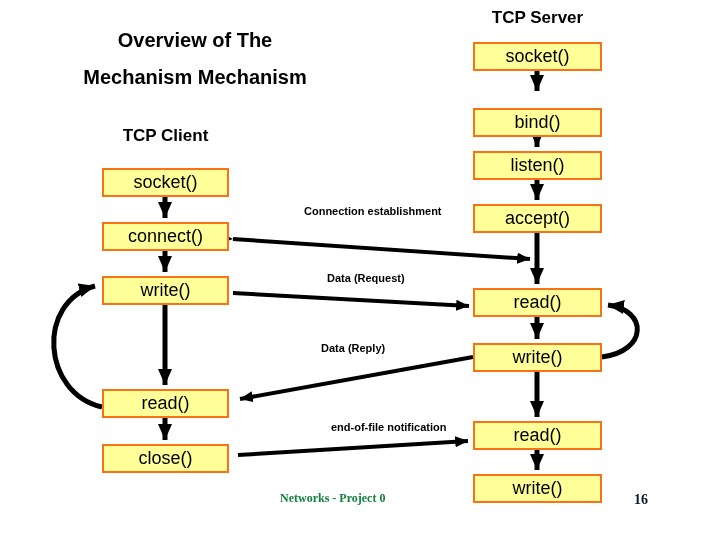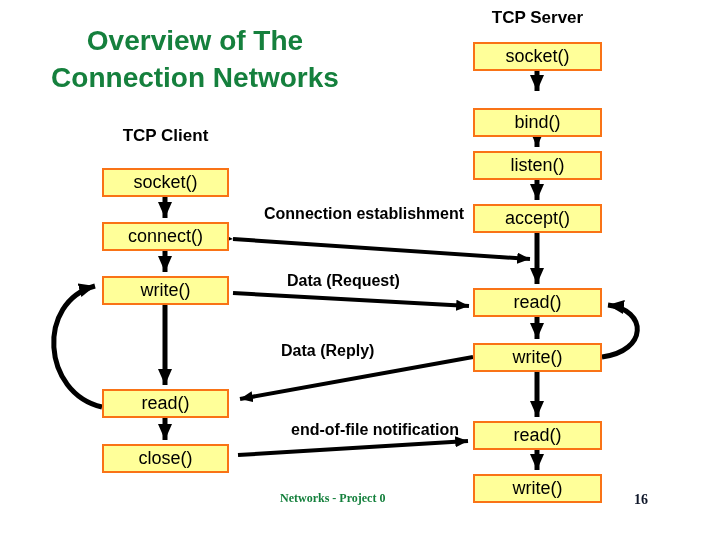--- a/index.html
+++ b/index.html
@@ -10,22 +10,22 @@
     background: #ffffff;
     overflow: hidden;
     font-family: "Liberation Sans", sans-serif;
   }
   .title {
     position: absolute;
     left: 10px;
     top: 22px;
     width: 370px;
     text-align: center;
-    color: #15803d;
-    font-size: 28px;
+    color: #000000;
+    font-size: 20px;
     font-weight: bold;
     line-height: 37px;
   }
   .col-heading {
     position: absolute;
     font-size: 17px;
     font-weight: bold;
     color: #000000;
     text-align: center;
   }
@@ -40,24 +40,25 @@
     align-items: center;
     justify-content: center;
     font-size: 18px;
     color: #000000;
     height: 29px;
   }
   .client-box { left: 102px; width: 127px; }
   .server-box { left: 473px; width: 129px; }
   .flow-label {
     position: absolute;
-    font-size: 16px;
+    font-size: 11px;
     font-weight: bold;
     color: #000000;
     white-space: nowrap;
+    margin-left: 40px;
   }
   .lbl-conn { left: 264px; top: 205px; }
   .lbl-req  { left: 287px; top: 272px; }
   .lbl-rep  { left: 281px; top: 342px; }
   .lbl-eof  { left: 291px; top: 421px; }
   .footer-text {
     position: absolute;
     left: 280px;
     top: 491px;
     font-family: "Liberation Serif", serif;
@@ -85,21 +86,21 @@
   svg.arrows .diag { stroke: #000000; stroke-width: 4; fill: none; }
   svg.arrows .arc  { stroke: #000000; stroke-width: 5; fill: none; }
 </style>
 </head>
 <body>
 
 <div class="slide">
 
   <div class="title">
     <div>Overview of The</div>
-    <div>Connection Networks</div>
+    <div>Mechanism Mechanism</div>
   </div>
 
   <div class="col-heading heading-server">TCP Server</div>
   <div class="col-heading heading-client">TCP Client</div>
 
   <svg class="arrows" viewBox="0 0 720 540">
     <defs>
       <marker id="ah" markerUnits="strokeWidth" markerWidth="3.4" markerHeight="2.8" refX="3.2" refY="1.4" orient="auto">
         <path d="M0,0 L3.2,1.4 L0,2.8 z" fill="#000000"></path>
       </marker>

